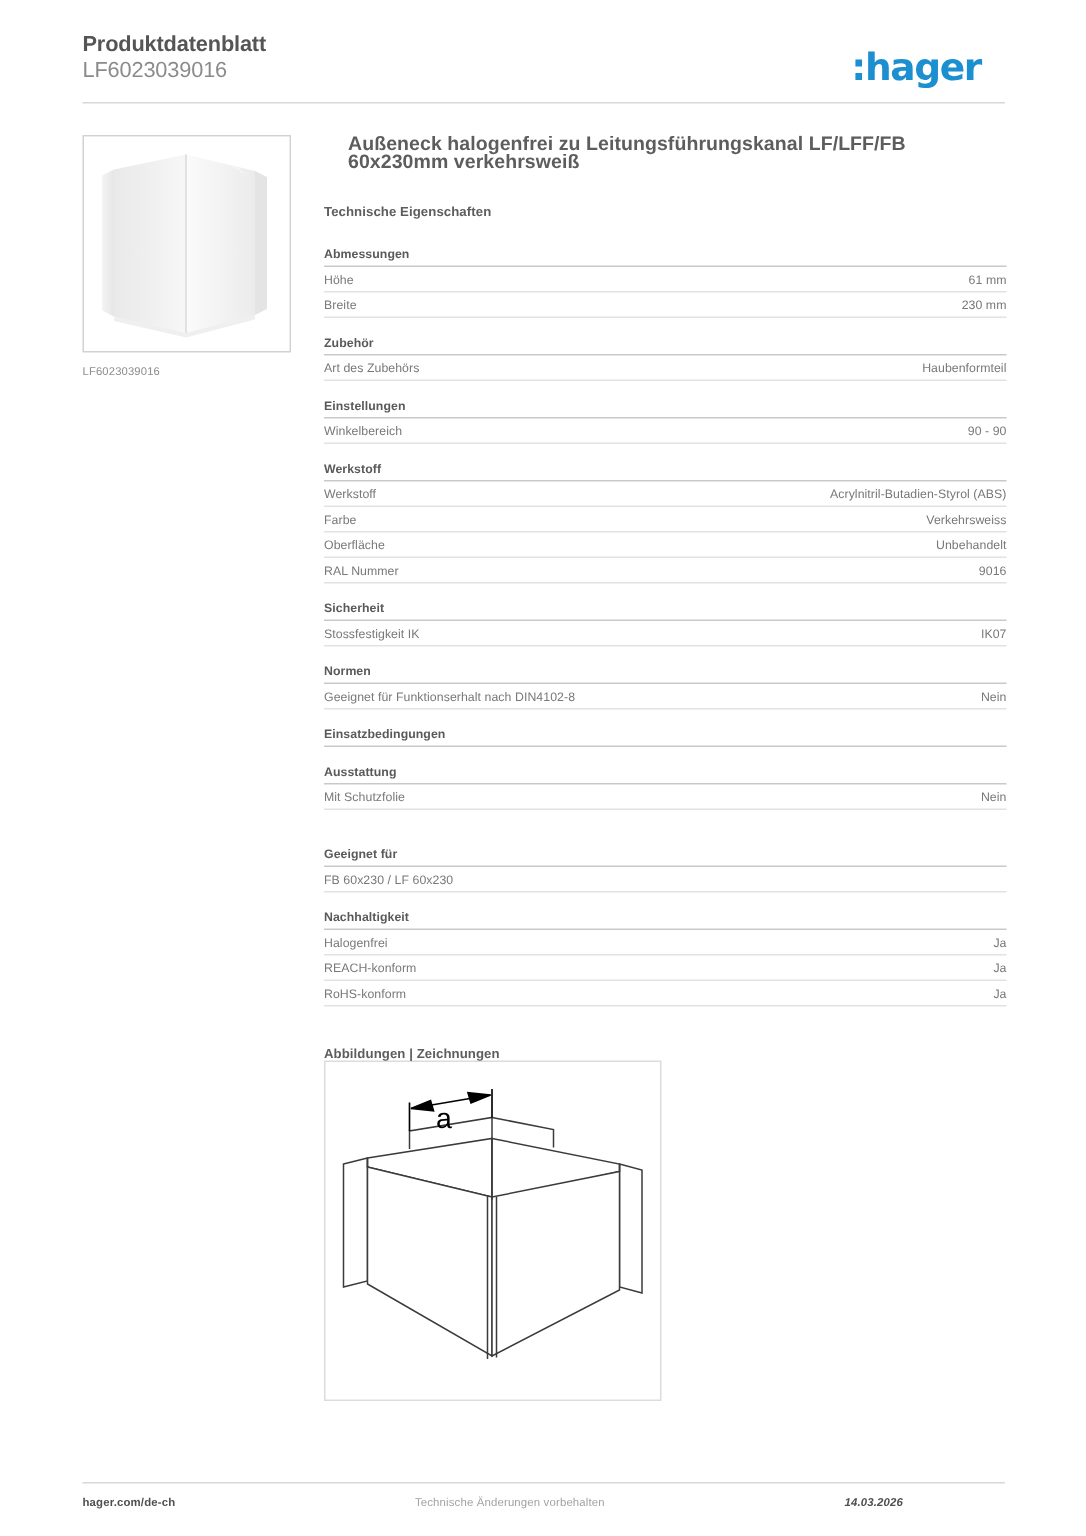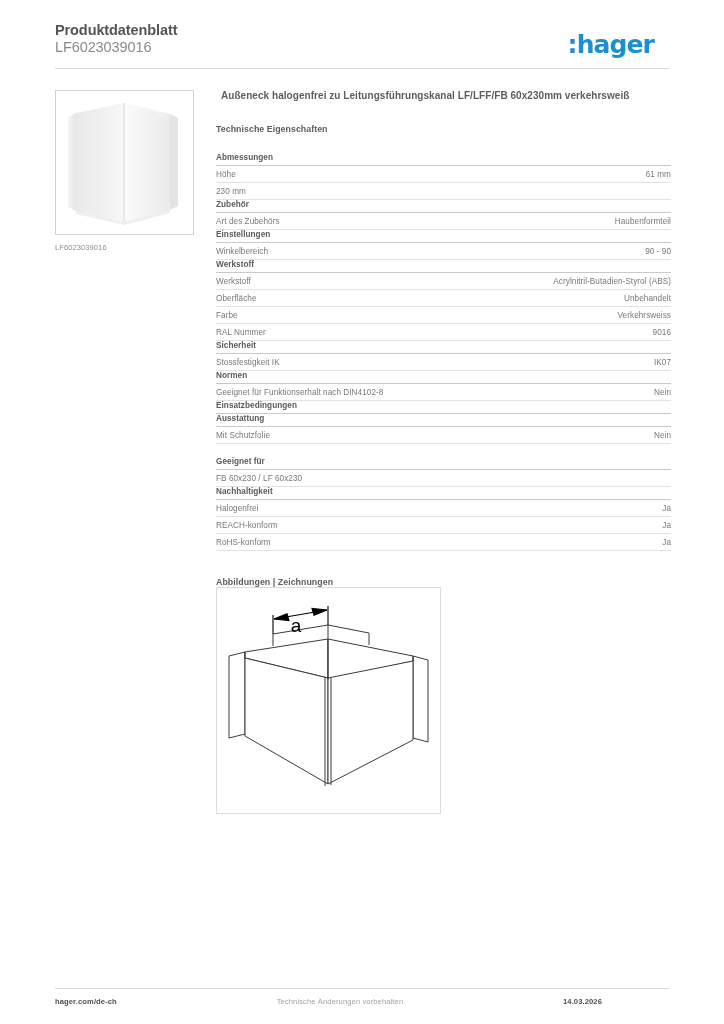--- a/index.html
+++ b/index.html
@@ -92,37 +92,37 @@
   }
 
   
   .content {
     position: absolute;
     left: 216px;
     top: 90px;
     width: 455px;
   }
   .product-title {
-    font-size: 10px;
+    font-size: 13px;
     font-weight: bold;
     color: #5d5d5d;
     line-height: 12px;
-    margin: 0 0 22px 5px;
+    margin: 0 0 22px 16px;
     letter-spacing: 0.05px;
   }
   .section-title {
     font-size: 8.8px;
     font-weight: bold;
     color: #5d5d5d;
     margin: 0 0 19px 0;
     letter-spacing: 0.05px;
   }
 
   
-  .spec-group { }
+  .spec-group { margin-bottom: 12px; }
   .group-head {
     font-size: 8.2px;
     font-weight: bold;
     color: #5a5a5a;
     padding: 0 0 3px 0;
     border-bottom: 1px solid #c9c9c9;
     letter-spacing: 0.05px;
   }
   .spec-row {
     display: flex;
@@ -185,20 +185,21 @@
     flex: 1 1 auto;
     text-align: center;
     color: #a2a2a2;
     letter-spacing: 0.1px;
   }
   .footer-right {
     flex: 0 0 auto;
     font-weight: bold;
     color: #4f4f4f;
     letter-spacing: 0.1px;
+    font-style: italic;
   }
 </style>
 </head>
 <body>
 
 <div class="page">
 
   <div class="header">
     <div class="doc-title">Produktdatenblatt</div>
     <div class="doc-subtitle">LF6023039016</div>
@@ -251,20 +252,21 @@
     <div class="section-title">Technische Eigenschaften</div>
 
     <div id="spec-container">
         <div class="spec-group">
           <div class="group-head">Abmessungen</div>
           <div class="spec-row">
             <span class="spec-label">Höhe</span>
             <span class="spec-value">61 mm</span>
           </div>
           <div class="spec-row">
+            <span class="spec-label">Breite</span>
             <span class="spec-value">230 mm</span>
           </div>
         </div>
         <div class="spec-group">
           <div class="group-head">Zubehör</div>
           <div class="spec-row">
             <span class="spec-label">Art des Zubehörs</span>
             <span class="spec-value">Haubenformteil</span>
           </div>
         </div>
@@ -275,26 +277,26 @@
             <span class="spec-value">90 - 90</span>
           </div>
         </div>
         <div class="spec-group">
           <div class="group-head">Werkstoff</div>
           <div class="spec-row">
             <span class="spec-label">Werkstoff</span>
             <span class="spec-value">Acrylnitril-Butadien-Styrol (ABS)</span>
           </div>
           <div class="spec-row">
+            <span class="spec-label">Farbe</span>
+            <span class="spec-value">Verkehrsweiss</span>
+          </div>
+          <div class="spec-row">
             <span class="spec-label">Oberfläche</span>
             <span class="spec-value">Unbehandelt</span>
-          </div>
-          <div class="spec-row">
-            <span class="spec-label">Farbe</span>
-            <span class="spec-value">Verkehrsweiss</span>
           </div>
           <div class="spec-row">
             <span class="spec-label">RAL Nummer</span>
             <span class="spec-value">9016</span>
           </div>
         </div>
         <div class="spec-group">
           <div class="group-head">Sicherheit</div>
           <div class="spec-row">
             <span class="spec-label">Stossfestigkeit IK</span>

